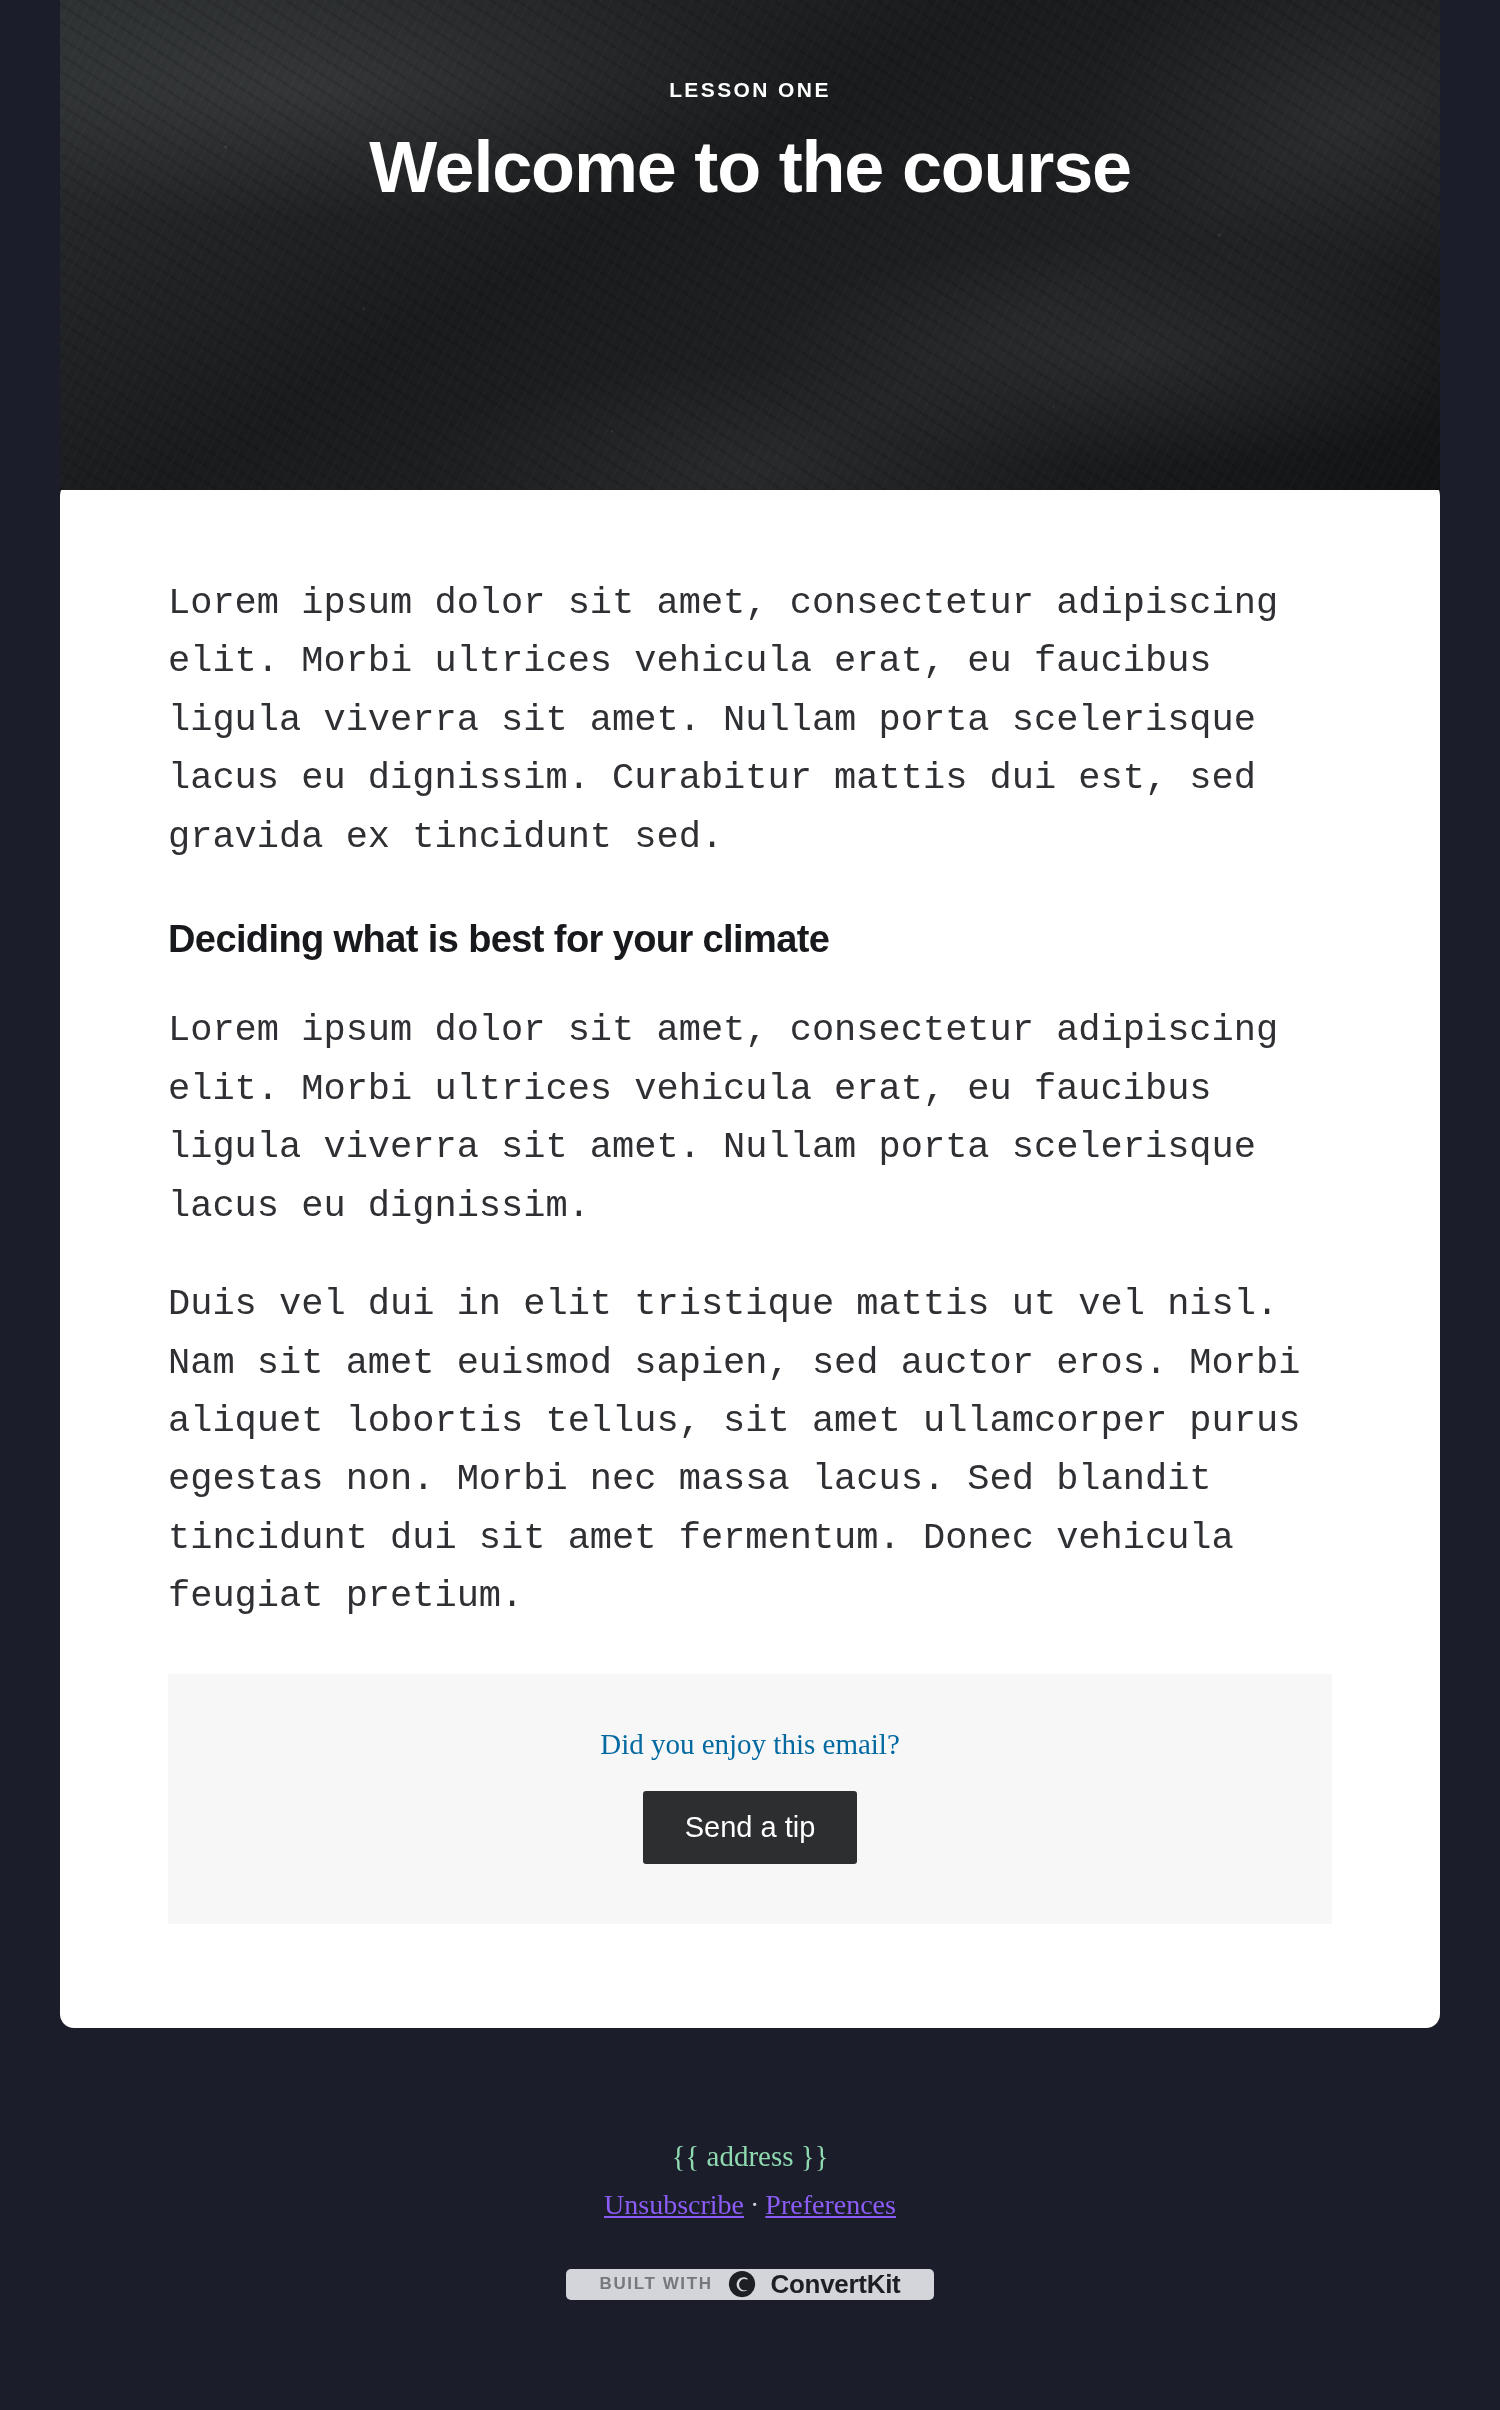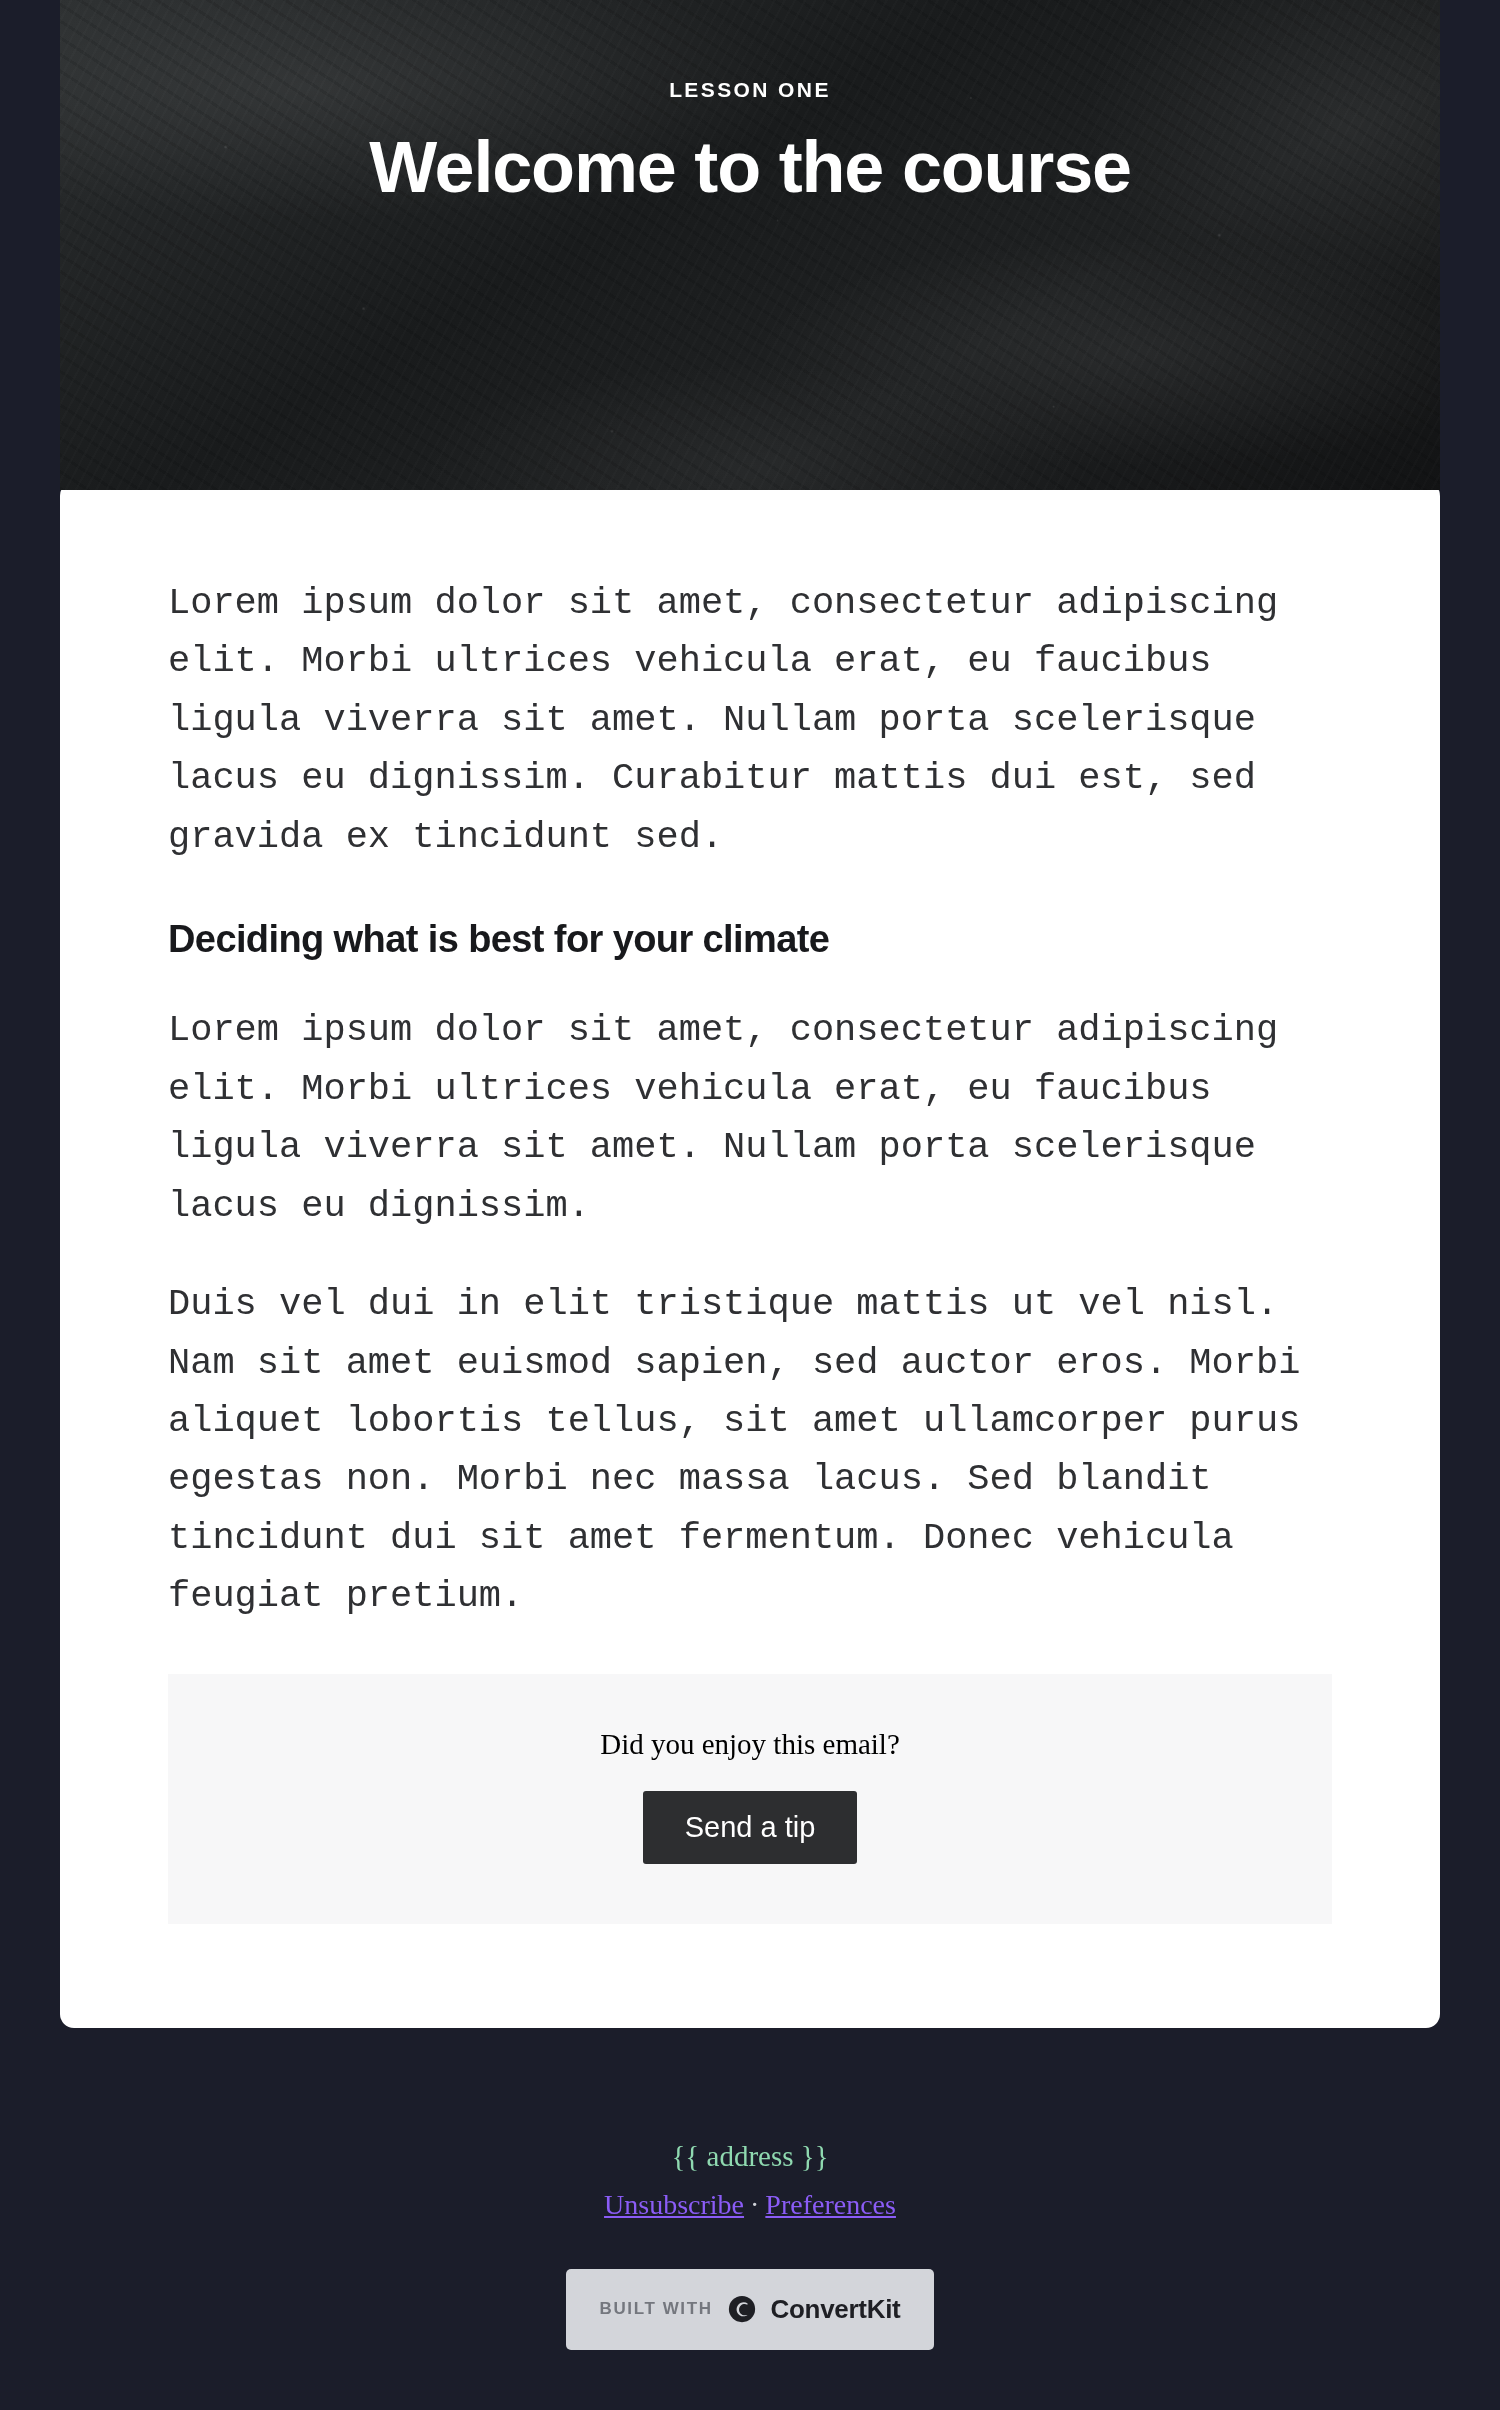--- a/index.html
+++ b/index.html
@@ -109,21 +109,21 @@
 
   
   .tip-box {
     background: #f7f7f8;
     margin-top: 48px;
     padding: 54px 40px 60px 40px;
     text-align: center;
   }
   .tip-question {
     font-family: "Liberation Serif", serif;
-    color: #000000;
+    color: #0369a1;
     font-size: 29px;
     margin: 0 0 30px 0;
   }
   .tip-button {
     display: inline-block;
     background: #2d2e30;
     color: #ffffff;
     font-family: "Liberation Sans", sans-serif;
     font-size: 29px;
     padding: 22px 42px;
@@ -156,21 +156,21 @@
   }
   .sep { padding: 0 6px; }
 
   .badge {
     display: inline-flex;
     align-items: center;
     justify-content: center;
     gap: 14px;
     background: #d3d5da;
     border-radius: 5px;
-    padding: 25px 34px;
+    padding: 0 34px;
     margin-top: 48px;
   }
   .badge-label {
     color: #74777e;
     font-family: "Liberation Sans", sans-serif;
     font-size: 17px;
     font-weight: 700;
     letter-spacing: 1.6px;
   }
   .badge-brand {

